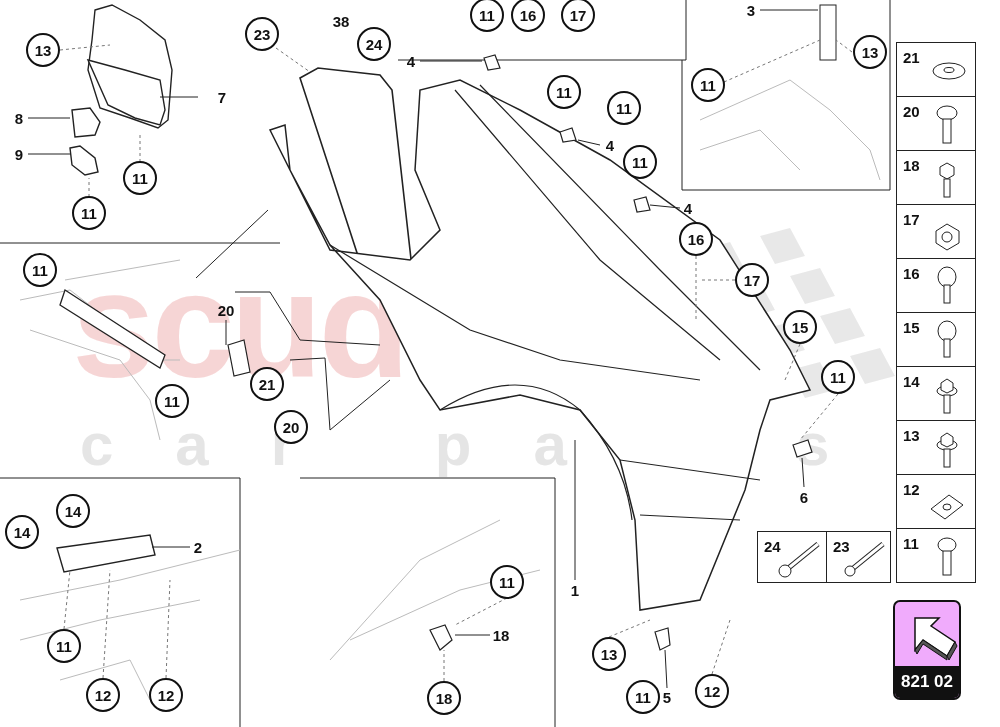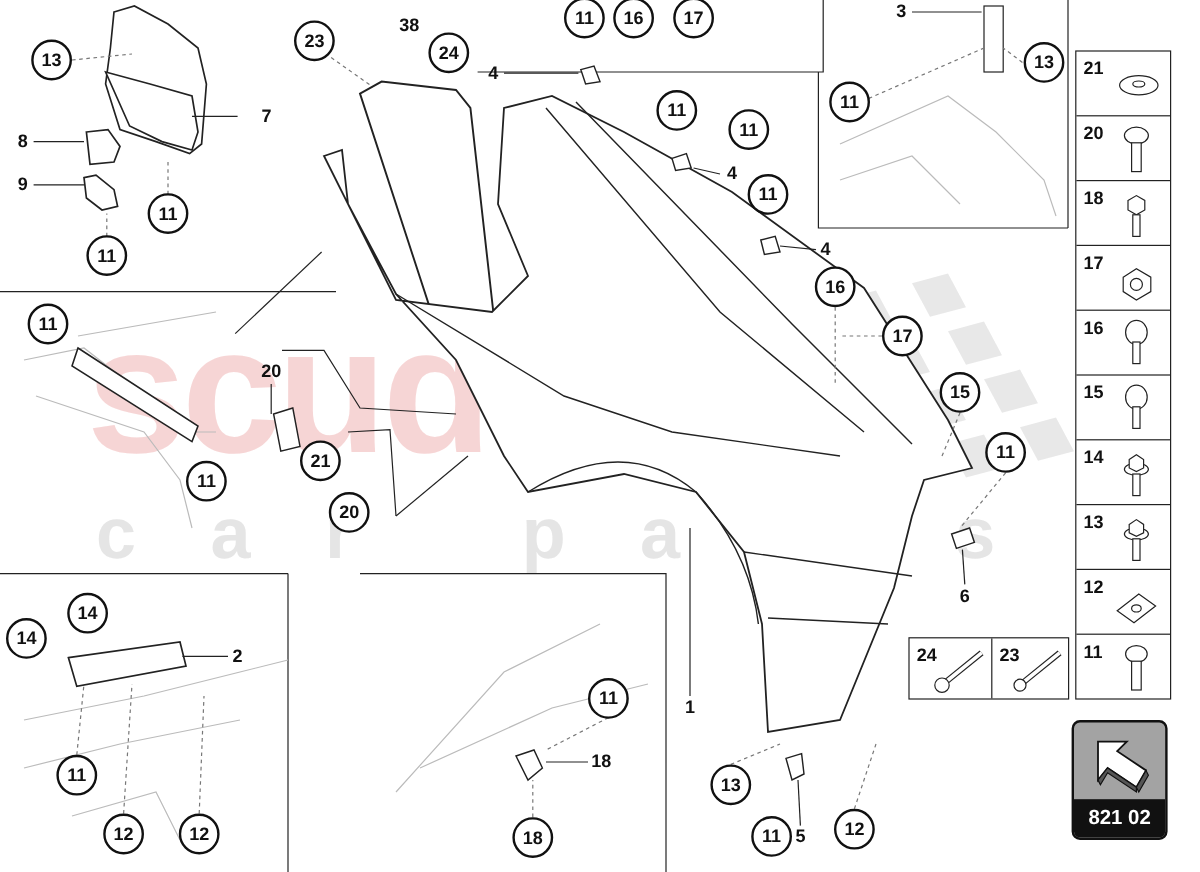--- a/index.html
+++ b/index.html
@@ -10,21 +10,21 @@
   .plain{position:absolute;font-weight:bold;font-size:15px;transform:translate(-50%,-50%);cursor:pointer;}
   .wm{position:absolute;color:#f4c8c8;font-family:"Liberation Sans",sans-serif;font-weight:bold;pointer-events:none;}
   .wm-big{left:72px;top:250px;font-size:150px;letter-spacing:-4px;opacity:.75;line-height:1;}
   .wm-small{left:80px;top:415px;font-size:60px;letter-spacing:62px;color:#e3e3e3;opacity:.9;line-height:1;}
   .hw-table{position:absolute;border:1.5px solid #222;box-sizing:border-box;background:#fff;}
   .hw-cell{position:absolute;border-bottom:1.5px solid #222;box-sizing:border-box;}
   .hw-num{position:absolute;left:6px;top:6px;font-weight:bold;font-size:15px;}
   .hw-icon{position:absolute;}
   .bolt-row{position:absolute;left:757px;top:531px;width:134px;height:52px;border:1.5px solid #222;box-sizing:border-box;background:#fff;}
   .bolt-cell{position:absolute;top:0;height:100%;box-sizing:border-box;}
-  .nav-box{position:absolute;left:893px;top:600px;width:80px;height:100px;border:2px solid #111;border-radius:7px;box-sizing:border-box;overflow:hidden;background:#a3a3a3;cursor:pointer;}
+  .nav-box{position:absolute;left:893px;top:600px;width:68px;height:100px;border:2px solid #111;border-radius:7px;box-sizing:border-box;overflow:hidden;background:#f0abfc;cursor:pointer;}
   .nav-code{position:absolute;left:0;bottom:0;width:100%;height:32px;background:#111;color:#fff;font-weight:bold;font-size:17px;display:flex;align-items:center;justify-content:center;}
 </style>
 </head>
 <body>
 
 <div id="stage">
 
   <div class="wm wm-big">scuderia</div>
   <div class="wm wm-small">car parts</div>
 

